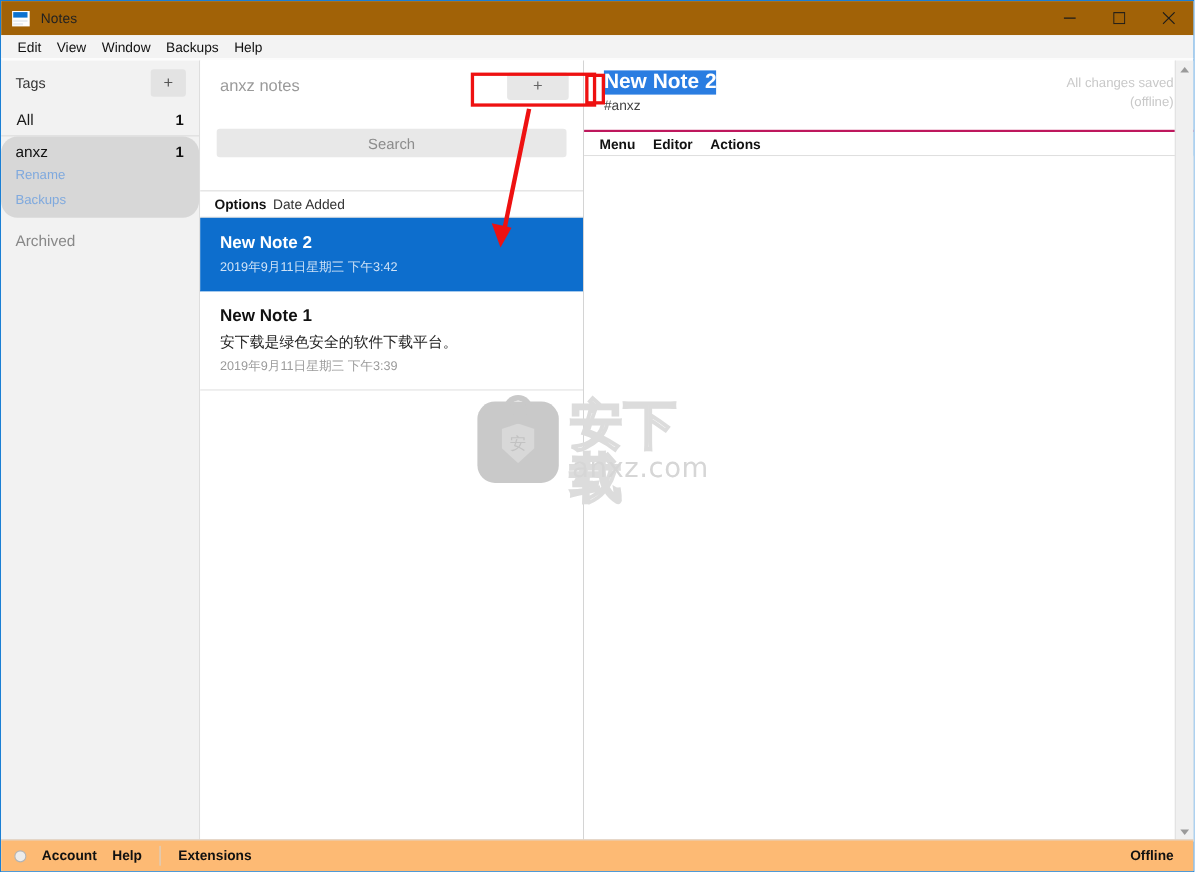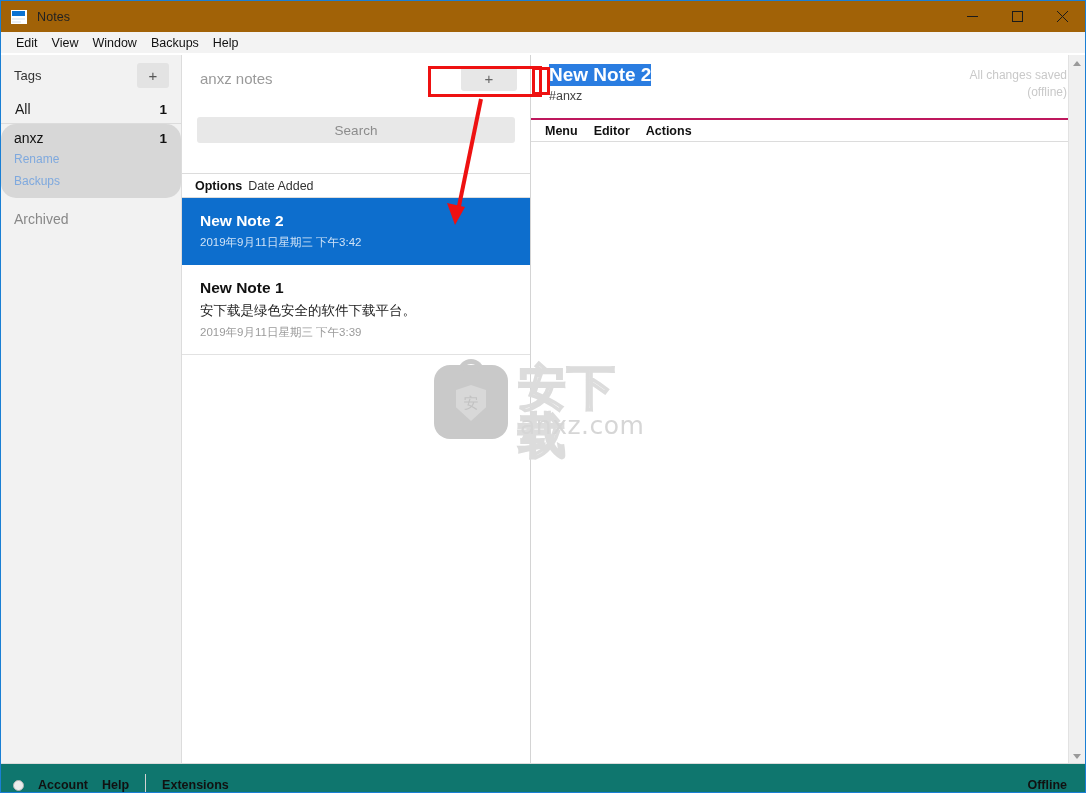--- a/index.html
+++ b/index.html
@@ -246,23 +246,23 @@
     width: 0; height: 0;
     border-left: 4px solid transparent;
     border-right: 4px solid transparent;
     border-top: 5px solid #9a9a9a;
   }
 
   
   .statusbar {
     position: absolute; left: 0; bottom: 0;
     width: 1084px; height: 29px;
-    background: #0f766e;
+    background: #fdba74;
     border-top: 1px solid #dcdcdc;
-    display: flex; align-items: flex-end;
+    display: flex; align-items: center;
     font-size: 12.5px; font-weight: bold; color: #111;
   }
   .sb-left { display: flex; align-items: center; gap: 14px; padding-left: 12px; }
   .sb-circle {
     width: 11px; height: 11px; border-radius: 50%;
     border: 1px solid #b4b4b4; background: #ececec;
   }
   .sb-divider {
     width: 1px; height: 18px; background: #d2d2d2;
     margin: 0 16px;

